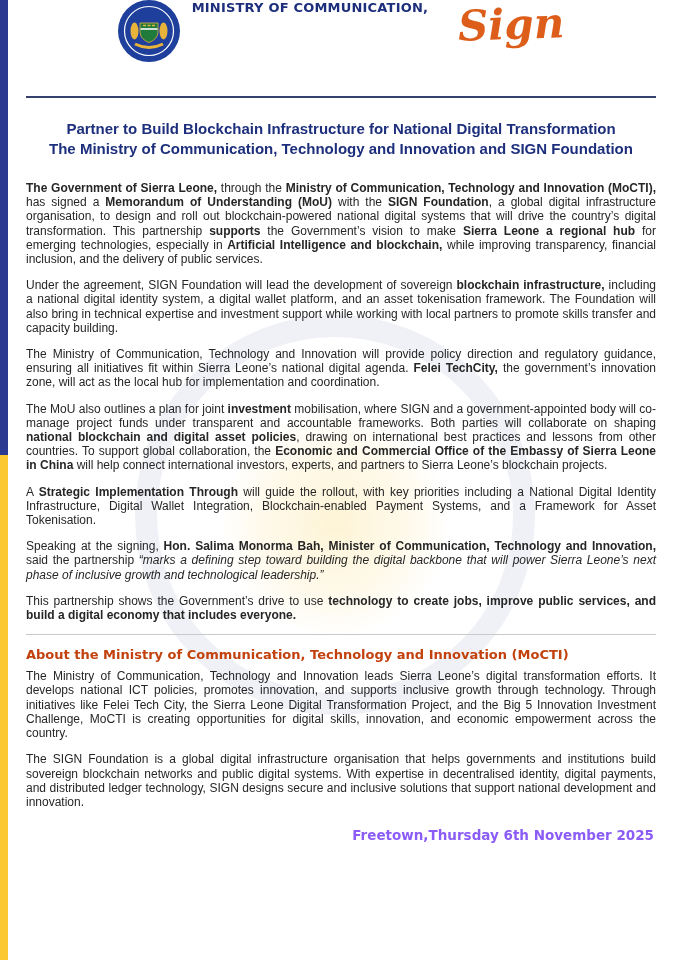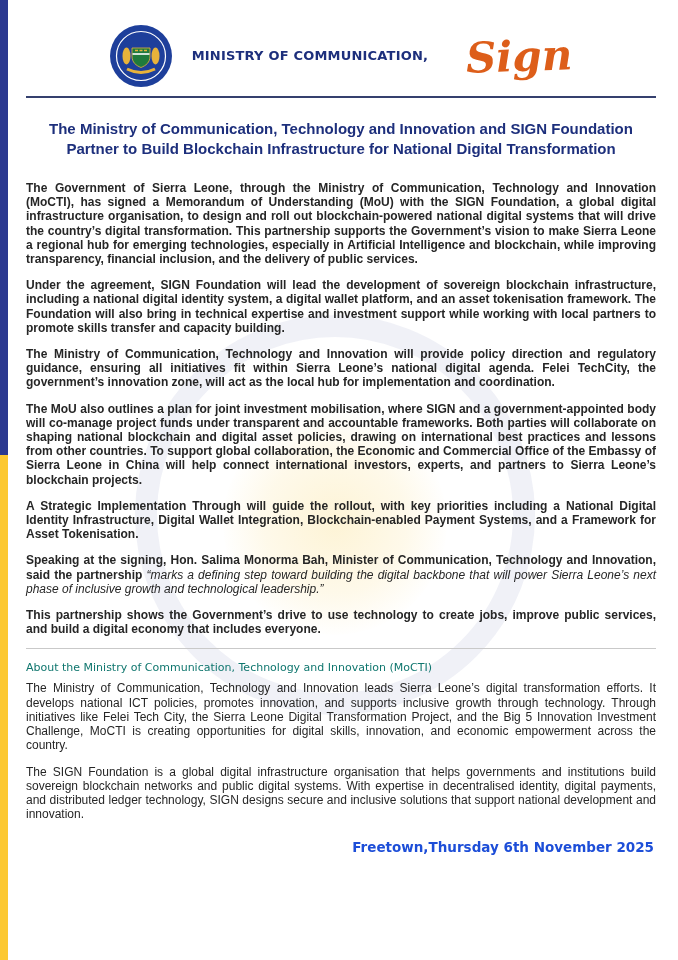--- a/index.html
+++ b/index.html
@@ -16,45 +16,45 @@
   
   .watermark { position:absolute; left:135px; top:315px; width:400px; height:400px; pointer-events:none; }
   .wm-ring { position:absolute; left:0; top:0; width:400px; height:400px; border-radius:50%;
              border:22px solid rgba(43,57,144,0.07); }
   .wm-core { position:absolute; left:88px; top:96px; width:224px; height:224px; border-radius:50%;
              background:radial-gradient(circle, rgba(247,198,49,0.20) 0%, rgba(247,198,49,0.10) 45%, rgba(255,255,255,0) 72%); }
 
   .content { position:relative; padding:0 22px 0 26px; }
 
   
-  .header-row { display:flex; align-items:center; justify-content:center; gap:20px; padding-top:24px; height:88px; }
+  .header-row { display:flex; align-items:flex-start; justify-content:center; gap:12px; height:88px; }
   .crest { width:62px; height:62px; flex:0 0 auto; }
   .ministry-name { color:#1d2f7c; font-weight:bold; font-size:13px; line-height:16px; letter-spacing:0.2px;
                    font-family:"DejaVu Sans", sans-serif; }
   .sign-logo { font-family:"DejaVu Serif", serif; font-style:italic; font-weight:bold;
                font-size:42px; color:#dd5e1a; margin-left:18px; transform:rotate(-2deg); }
   .navy-rule { border:0; border-top:2px solid #35406e; margin:8px 0 0 0; }
 
   
   .headline { margin-top:21px; text-align:center; color:#1d2f7c; font-weight:bold;
               font-size:15px; line-height:20px; font-family:"Liberation Sans", sans-serif; }
 
   
   .body-text { margin-top:22px; }
   .para { font-size:12px; line-height:14.2px; color:#262626; text-align:justify; margin-bottom:12px; }
-  .seg-r { font-weight:bold;margin-top:48px; }
+  .seg-r { font-weight:normal;margin-top:48px; }
   .seg-b { font-weight:bold; }
   .seg-bi { font-weight:normal; font-style:italic; }
 
   .gray-divider { border:0; border-top:1.5px solid #c9c9c9; margin:6px 0 0 0; }
-  .about-heading { font-family:"DejaVu Sans", sans-serif; font-weight:normal; font-size:11px;
-                   color:#0f766e; margin:12px 0 7px 0; }
+  .about-heading { font-family:"DejaVu Sans", sans-serif; font-weight:bold; font-size:13px;
+                   color:#c2410c; margin:12px 0 7px 0; }
 
   .dateline { margin-top:18px; text-align:right; font-family:"DejaVu Sans", sans-serif;
-              font-weight:bold; font-size:13.5px; color:#1d4ed8; padding-right:2px; }
+              font-weight:bold; font-size:13.5px; color:#8b5cf6; padding-right:2px; }
 </style>
 </head>
 <body>
 
 <div class="page">
 
   <div class="edge-strip">
     <div class="edge-blue"></div>
     <div class="edge-yellow"></div>
   </div>
@@ -80,22 +80,22 @@
       </svg>
       <div class="ministry-name">
         <div>MINISTRY OF COMMUNICATION,</div>
       </div>
       <div class="sign-logo">Sign</div>
     </div>
 
     <hr class="navy-rule">
 
     <div class="headline">
+      <div>Partner to Build Blockchain Infrastructure for National Digital Transformation</div>
       <div>The Ministry of Communication, Technology and Innovation and SIGN Foundation</div>
-      <div>Partner to Build Blockchain Infrastructure for National Digital Transformation</div>
     </div>
 
     <div class="body-text">
       <p class="para"><span class="seg-b">The Government of Sierra Leone,</span><span class="seg-r"> through the </span><span class="seg-b">Ministry of Communication, Technology and Innovation (MoCTI),</span><span class="seg-r"> has signed a </span><span class="seg-b">Memorandum of Understanding (MoU)</span><span class="seg-r"> with the </span><span class="seg-b">SIGN Foundation</span><span class="seg-r">, a global digital infrastructure organisation, to design and roll out blockchain-powered national digital systems that will drive the country’s digital transformation. This partnership </span><span class="seg-b">supports</span><span class="seg-r"> the Government’s vision to make </span><span class="seg-b">Sierra Leone a regional hub</span><span class="seg-r"> for emerging technologies, especially in </span><span class="seg-b">Artificial Intelligence and blockchain,</span><span class="seg-r"> while improving transparency, financial inclusion, and the delivery of public services.</span></p>
       <p class="para"><span class="seg-r">Under the agreement, SIGN Foundation will lead the development of sovereign </span><span class="seg-b">blockchain infrastructure,</span><span class="seg-r"> including a national digital identity system, a digital wallet platform, and an asset tokenisation framework. The Foundation will also bring in technical expertise and investment support while working with local partners to promote skills transfer and capacity building.</span></p>
       <p class="para"><span class="seg-r">The Ministry of Communication, Technology and Innovation will provide policy direction and regulatory guidance, ensuring all initiatives fit within Sierra Leone’s national digital agenda. </span><span class="seg-b">Felei TechCity,</span><span class="seg-r"> the government’s innovation zone, will act as the local hub for implementation and coordination.</span></p>
       <p class="para"><span class="seg-r">The MoU also outlines a plan for joint </span><span class="seg-b">investment</span><span class="seg-r"> mobilisation, where SIGN and a government-appointed body will co-manage project funds under transparent and accountable frameworks. Both parties will collaborate on shaping </span><span class="seg-b">national blockchain and digital asset policies</span><span class="seg-r">, drawing on international best practices and lessons from other countries. To support global collaboration, the </span><span class="seg-b">Economic and Commercial Office of the Embassy of Sierra Leone in China</span><span class="seg-r"> will help connect international investors, experts, and partners to Sierra Leone’s blockchain projects.</span></p>
       <p class="para"><span class="seg-r">A </span><span class="seg-b">Strategic Implementation Through</span><span class="seg-r"> will guide the rollout, with key priorities including a National Digital Identity Infrastructure, Digital Wallet Integration, Blockchain-enabled Payment Systems, and a Framework for Asset Tokenisation.</span></p>
       <p class="para"><span class="seg-r">Speaking at the signing, </span><span class="seg-b">Hon. Salima Monorma Bah, Minister of Communication, Technology and Innovation,</span><span class="seg-r"> said the partnership </span><span class="seg-bi">“marks a defining step toward building the digital backbone that will power Sierra Leone’s next phase of inclusive growth and technological leadership.”</span></p>
       <p class="para"><span class="seg-r">This partnership shows the Government’s drive to use </span><span class="seg-b">technology to create jobs, improve public services, and build a digital economy that includes everyone.</span></p>

